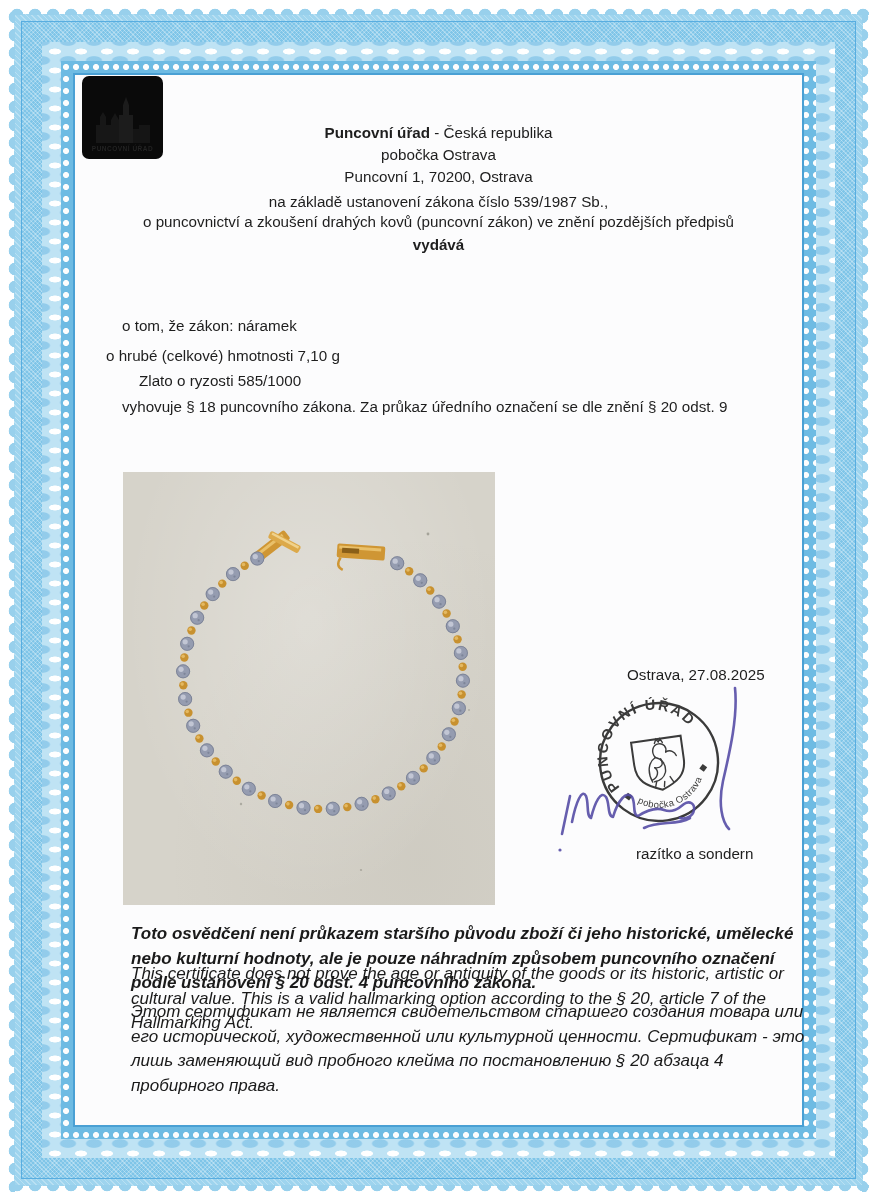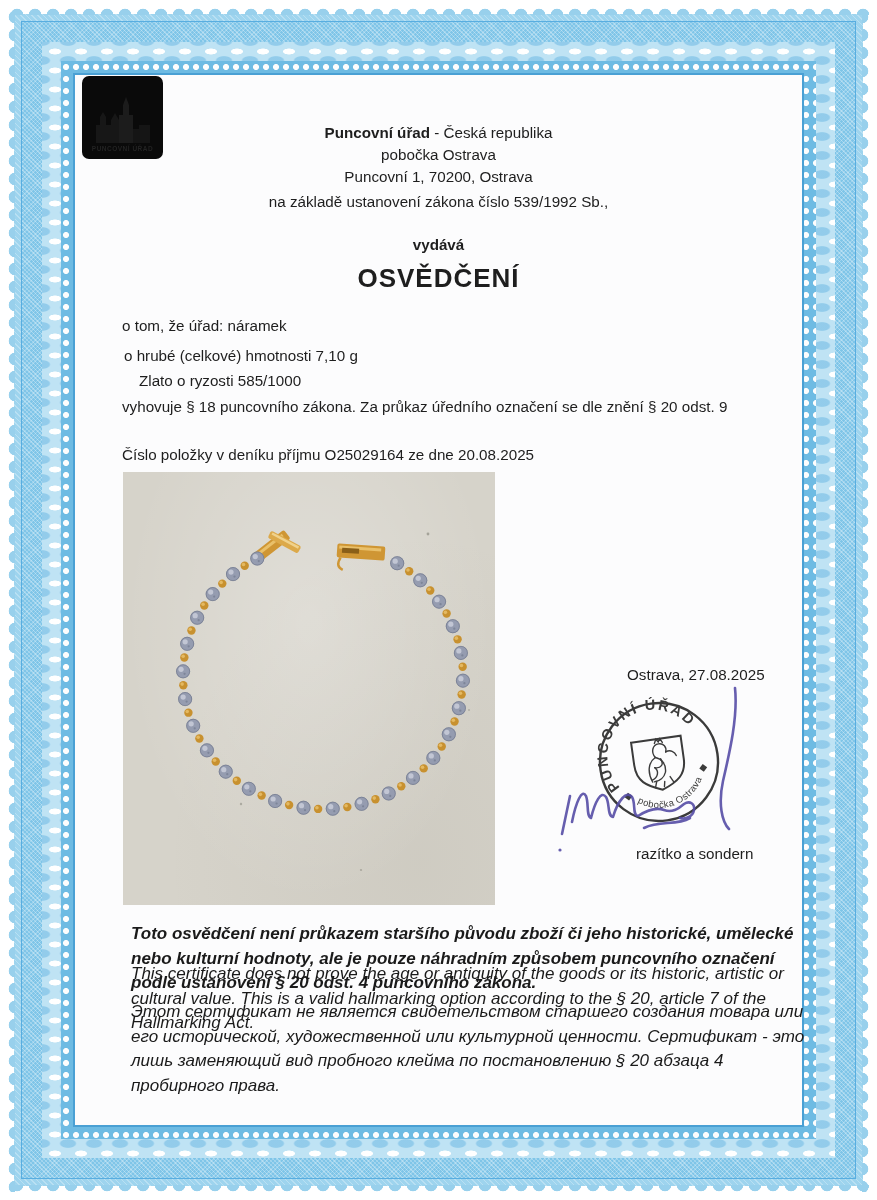--- a/index.html
+++ b/index.html
@@ -92,29 +92,28 @@
       </svg>
       <div class="logo-caption">PUNCOVNÍ ÚŘAD</div>
     </div>
 
     <div class="abs ctr txt" style="top:124px">
       <span class="b">Puncovní úřad</span>
       <span>- Česká republika</span>
     </div>
     <div class="abs ctr txt" style="top:146px">pobočka Ostrava</div>
     <div class="abs ctr txt" style="top:168px">Puncovní 1, 70200, Ostrava</div>
-    <div class="abs ctr txt" style="top:193px">na základě ustanovení zákona číslo 539/1992 Sb.,</div>
+    <div class="abs ctr txt" style="top:193px">na základě ustanovení zákona číslo 539/1987 Sb.,</div>
+    <div class="abs ctr txt" style="top:213px">o puncovnictví a zkoušení drahých kovů (puncovní zákon) ve znění pozdějších předpisů</div>
     <div class="abs ctr txt b" style="top:236px">vydává</div>
-    <div class="abs ctr doc-title" style="top:263px">OSVĚDČENÍ</div>
-
-    <div class="abs txt" style="left:122px;top:317px">o tom, že úřad: náramek</div>
-    <div class="abs txt" style="left:124px;top:347px">o hrubé (celkové) hmotnosti 7,10 g</div>
+
+    <div class="abs txt" style="left:122px;top:317px">o tom, že zákon: náramek</div>
+    <div class="abs txt" style="left:106px;top:347px">o hrubé (celkové) hmotnosti 7,10 g</div>
     <div class="abs txt" style="left:139px;top:372px">Zlato o ryzosti 585/1000</div>
     <div class="abs txt" style="left:122px;top:398px">vyhovuje § 18 puncovního zákona. Za průkaz úředního označení se dle znění § 20 odst. 9</div>
-    <div class="abs txt" style="left:122px;top:446px">Číslo položky v deníku příjmu O25029164 ze dne 20.08.2025</div>
 
     <div class="photo">
       <svg id="bracelet" width="372" height="433" viewBox="0 0 372 433">
 
         <circle cx="305" cy="62" r="1.4" fill="#8f8d83" opacity=".7"></circle>
         <circle cx="118" cy="332" r="1.2" fill="#8f8d83" opacity=".6"></circle>
         <circle cx="238" cy="398" r="1.1" fill="#8f8d83" opacity=".6"></circle>
         <circle cx="346" cy="238" r="1" fill="#8f8d83" opacity=".5"></circle>
 
         <g>

